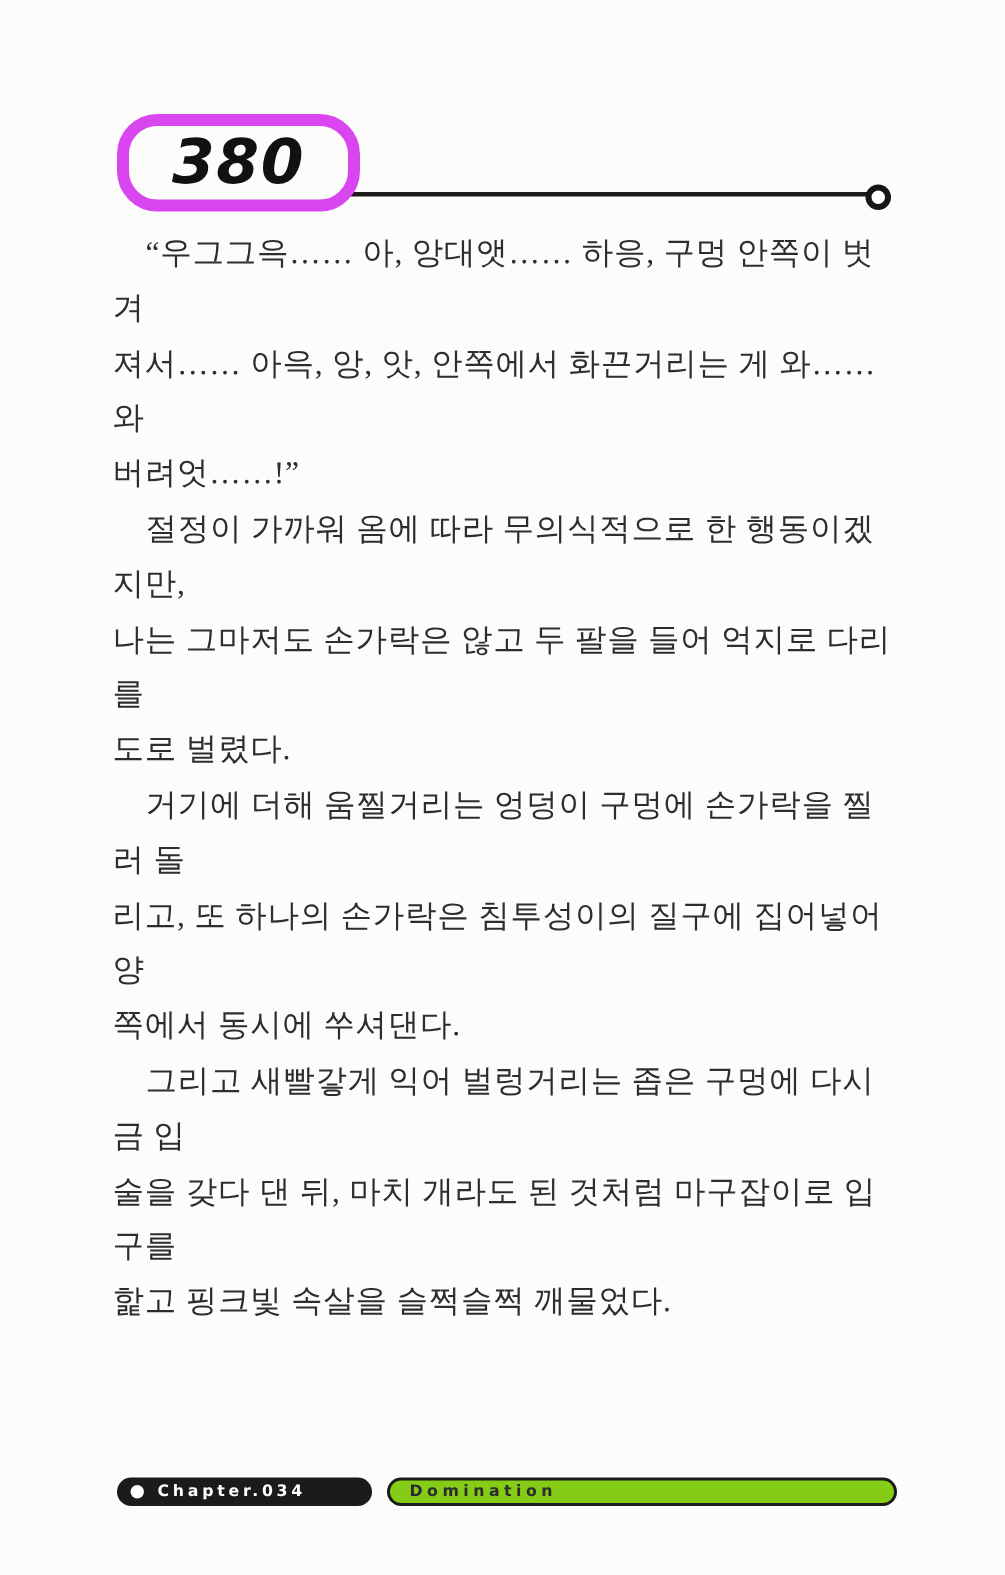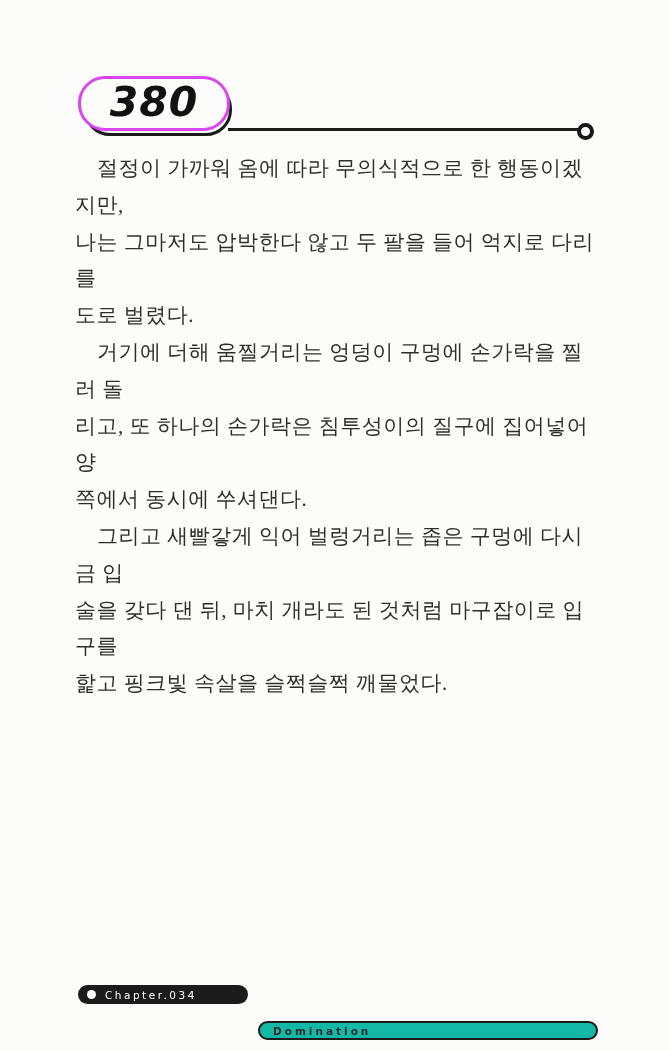--- a/index.html
+++ b/index.html
@@ -17,22 +17,22 @@
   .badge-shadow {
     position: absolute; left: 84px; top: 83px;
     width: 142px; height: 47px;
     border: 3px solid #1a1a1a; border-radius: 26px;
     z-index: 1;
   }
   .page-badge {
     position: absolute; left: 78px; top: 76px;
     width: 146px; height: 49px;
     background: #fcfcfb;
-    border: 3px solid #d946ef; border-radius: 27px;
-    display: flex; align-items: flex-start; justify-content: center;
+    border: 8px solid #d946ef; border-radius: 27px;
+    display: flex; align-items: flex-end; justify-content: center;
     z-index: 2;
   }
   .page-badge .num {
     font-family: "DejaVu Sans", sans-serif;
     font-weight: bold; font-style: italic;
     font-size: 41px; color: #111; letter-spacing: 1px;
     transform: translateY(-1px);
   }
   .header-rule {
     position: absolute; left: 228px; top: 128px;
@@ -71,50 +71,53 @@
     background: #1b1b1b; border-radius: 10px;
     display: flex; align-items: center;
     padding-left: 9px; box-sizing: border-box; gap: 9px;
     flex: 0 0 auto;
   }
   .chapter-pill .dot {
     width: 9px; height: 9px; border-radius: 50%;
     background: #ffffff; flex: 0 0 auto;
   }
   .chapter-pill .label {
-    color: #ffffff; font-size: 10.5px; font-weight: normal;
+    color: #ffffff; font-size: 10.5px; font-weight: bold;
     letter-spacing: 2.5px; transform: translateY(-0.5px);
   }
   .title-pill {
     flex: 1 1 auto; height: 19px;
-    background: #14b8a6;
+    background: #84cc16;
     border: 2.5px solid #1b1b1b; border-radius: 11px;
     display: flex; align-items: center;
-    padding-left: 13px; box-sizing: border-box; margin-top: 36px;
+    padding-left: 13px; box-sizing: border-box;
   }
   .title-pill .label {
     color: #2c2c2c; font-size: 10.5px; font-weight: bold;
     letter-spacing: 3px; transform: translateY(-0.5px);
   }
 </style>
 </head>
 <body>
 
 <div class="header">
   <div class="badge-shadow"></div>
   <div class="page-badge">
     <span class="num">380</span>
   </div>
   <div class="header-rule"></div>
   <div class="rule-end-dot"></div>
 </div>
 
 <div class="text-block">
+  <p>“우그그윽…… 아, 앙대앳…… 하응, 구멍 안쪽이 벗겨
+져서…… 아윽, 앙, 앗, 안쪽에서 화끈거리는 게 와…… 와
+버려엇……!”</p>
   <p>절정이 가까워 옴에 따라 무의식적으로 한 행동이겠지만,
-나는 그마저도 압박한다 않고 두 팔을 들어 억지로 다리를
+나는 그마저도 손가락은 않고 두 팔을 들어 억지로 다리를
 도로 벌렸다.</p>
   <p>거기에 더해 움찔거리는 엉덩이 구멍에 손가락을 찔러 돌
 리고, 또 하나의 손가락은 침투성이의 질구에 집어넣어 양
 쪽에서 동시에 쑤셔댄다.</p>
   <p>그리고 새빨갛게 익어 벌렁거리는 좁은 구멍에 다시금 입
 술을 갖다 댄 뒤, 마치 개라도 된 것처럼 마구잡이로 입구를
 핥고 핑크빛 속살을 슬쩍슬쩍 깨물었다.</p>
 
 </div>
 

